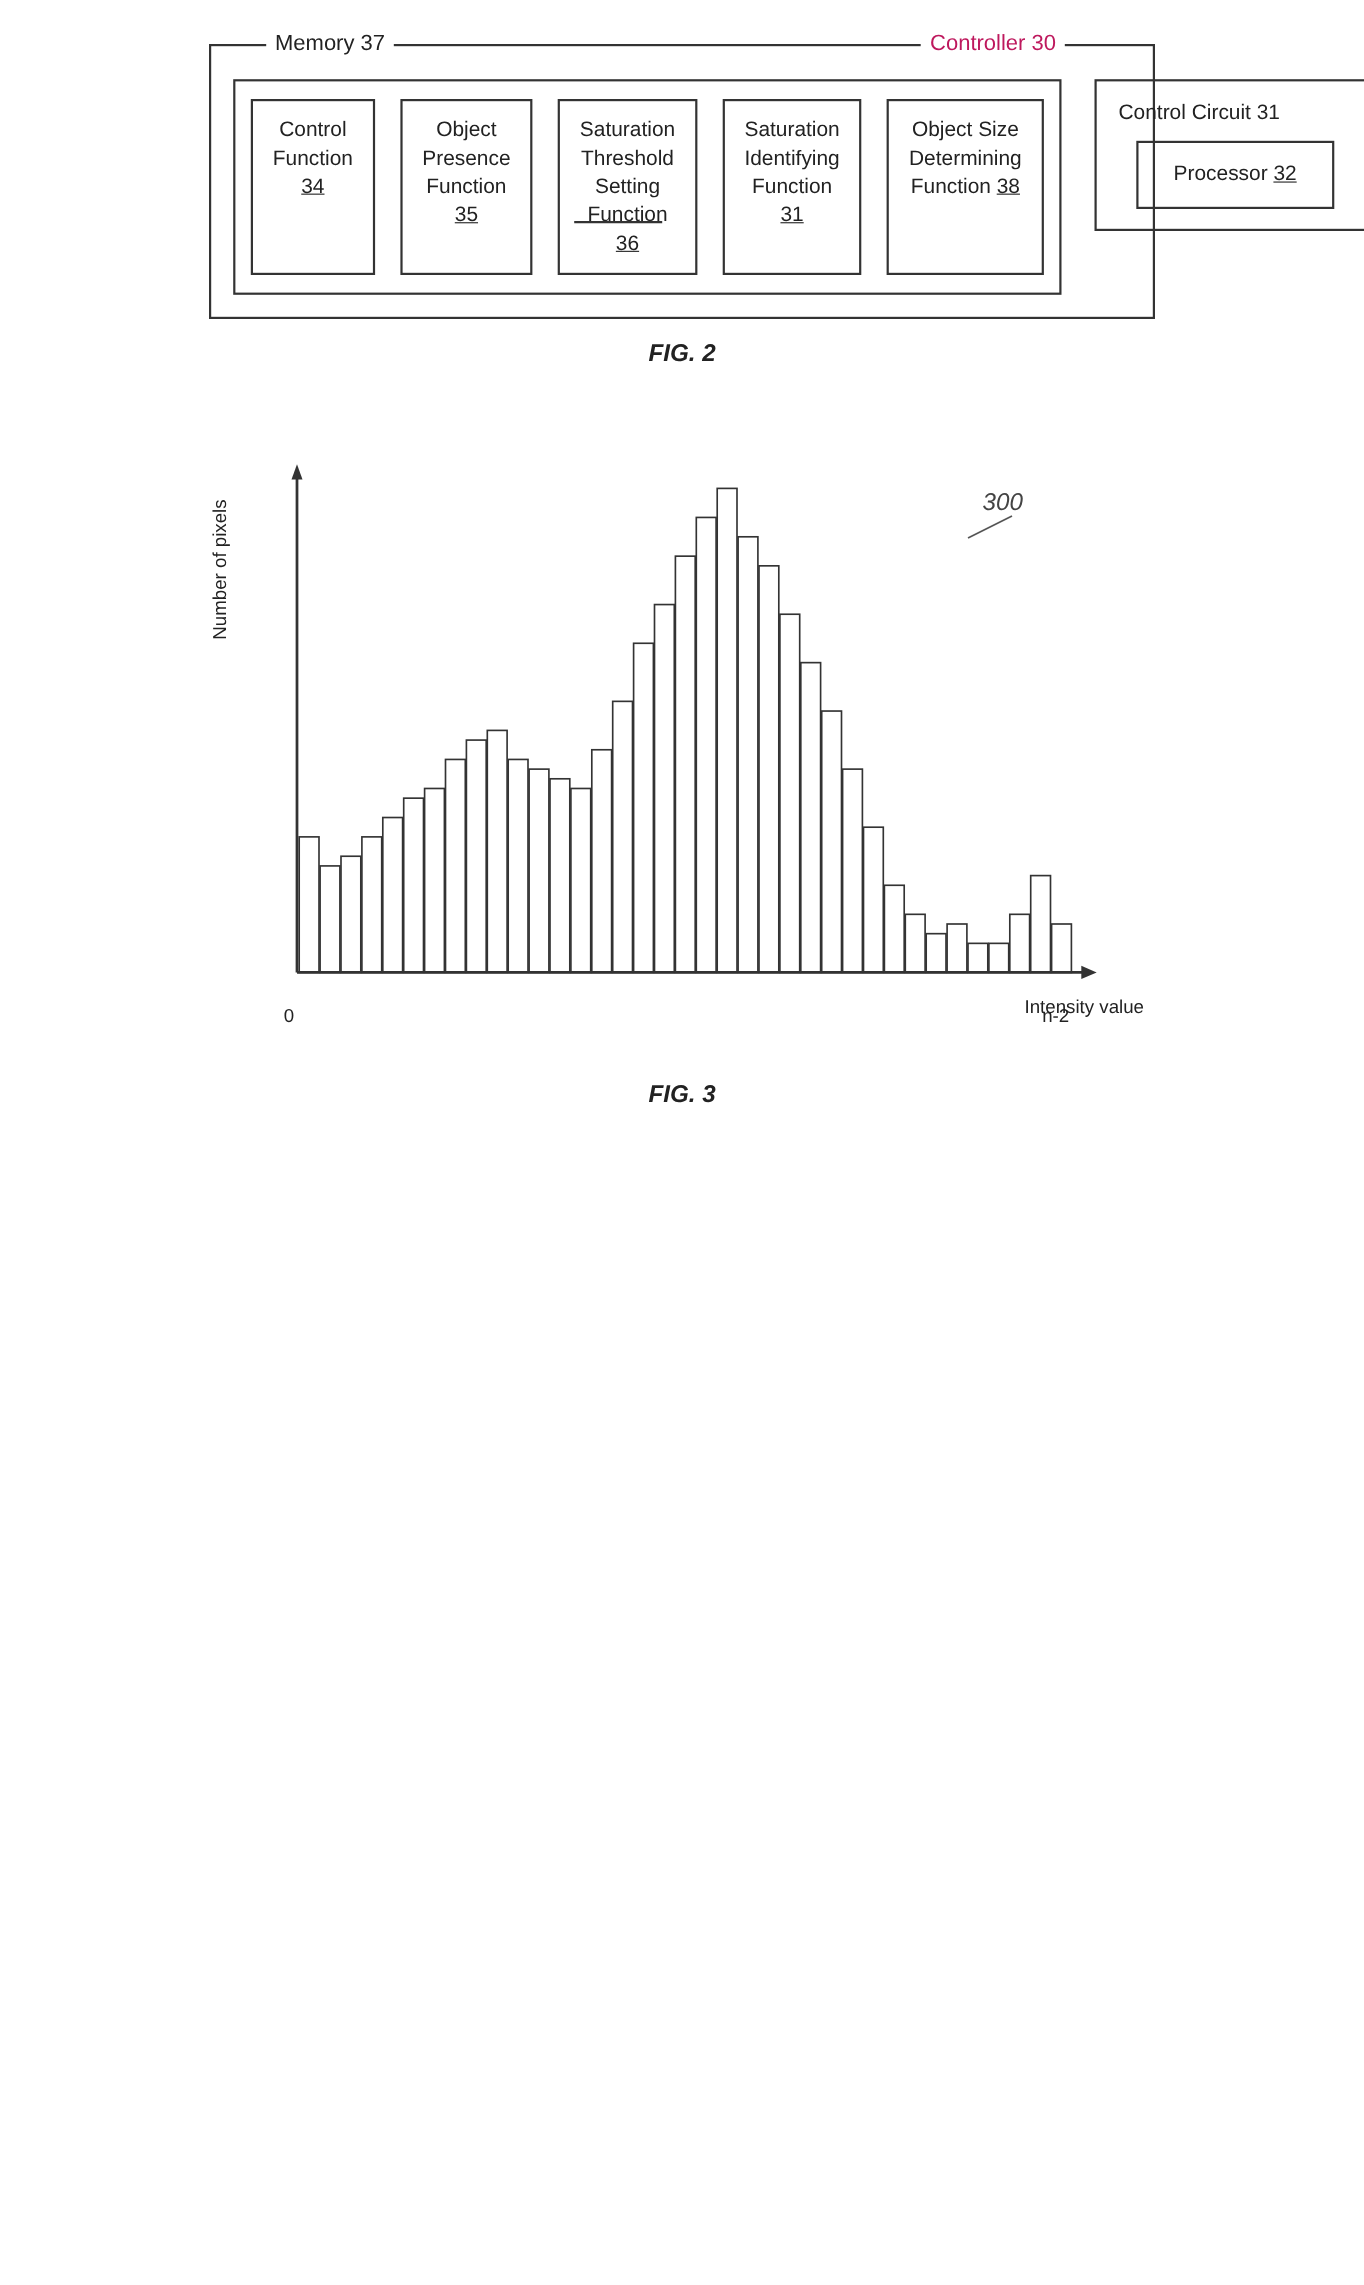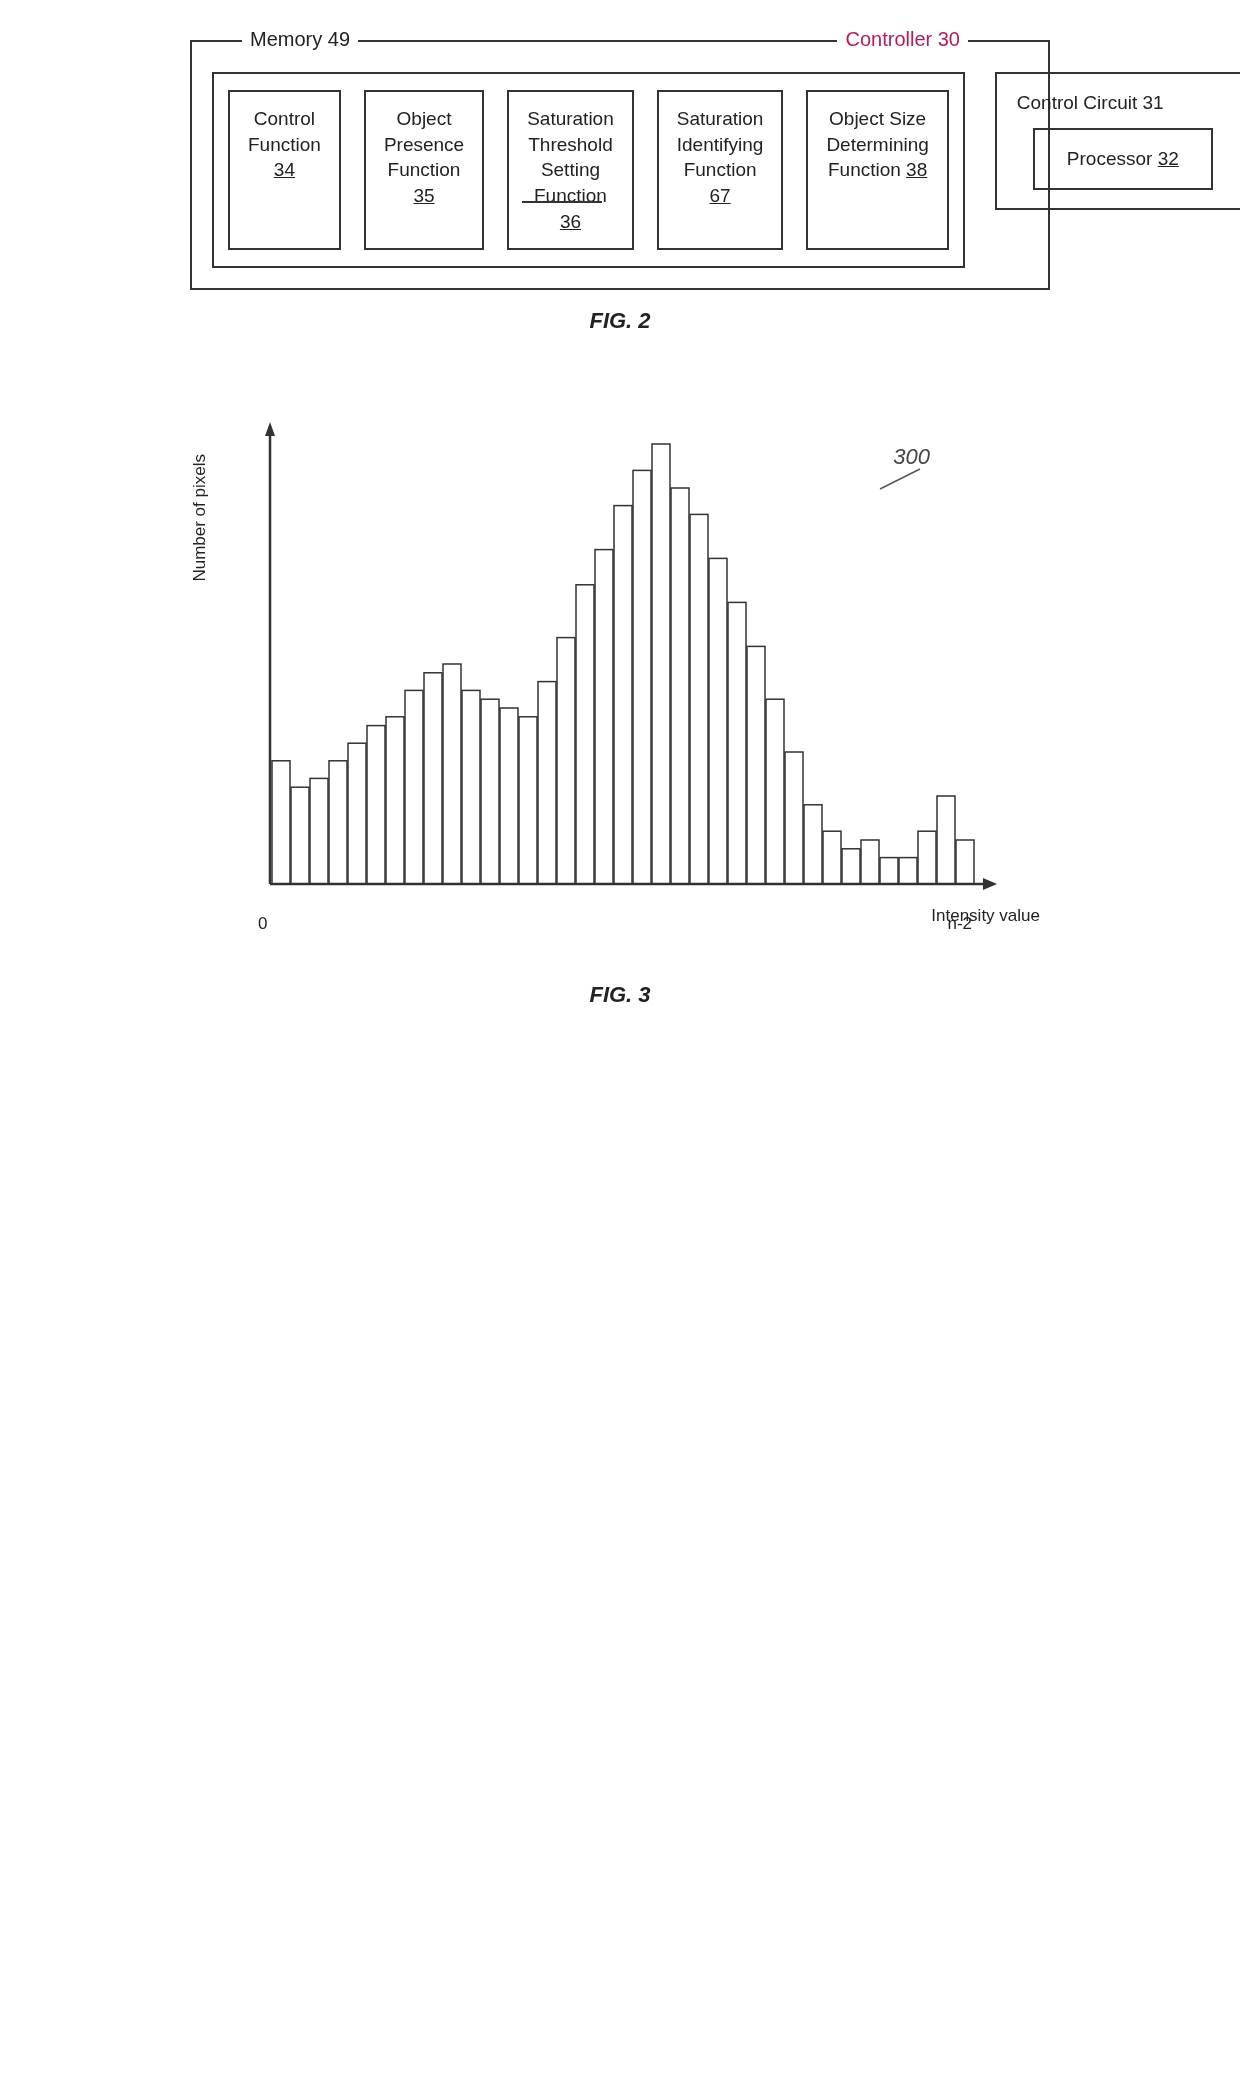--- a/index.html
+++ b/index.html
@@ -201,39 +201,39 @@
     }
   </style>
 </head>
 <body>
 
 <div class="page-container">
 
   <div class="fig2-container">
 
     <div class="fig2-diagram">
-      <span class="fig2-title-memory">Memory 49</span>
+      <span class="fig2-title-memory">Memory 37</span>
       <span class="fig2-title-controller">Controller 30</span>
 
       <div class="memory-section">
 
         <div class="func-box">
           Control Function <span class="underline-num">34</span>
         </div>
 
         <div class="func-box">
           Object Presence<br>Function <span class="underline-num">35</span>
         </div>
 
         <div class="func-box">
           Saturation<br>Threshold Setting<br>Function <span class="underline-num">36</span>
         </div>
 
         <div class="func-box">
-          Saturation<br>Identifying Function<br><span class="underline-num">67</span>
+          Saturation<br>Identifying Function<br><span class="underline-num">31</span>
         </div>
 
         <div class="func-box">
           Object Size<br>Determining<br>Function <span class="underline-num">38</span>
         </div>
 
       </div>
 
       <svg style="position:absolute; left:330px; top:160px; width:100px; height:10px; overflow:visible;">
         <line x1="0" y1="0" x2="80" y2="0" stroke="#333" stroke-width="2"></line>

